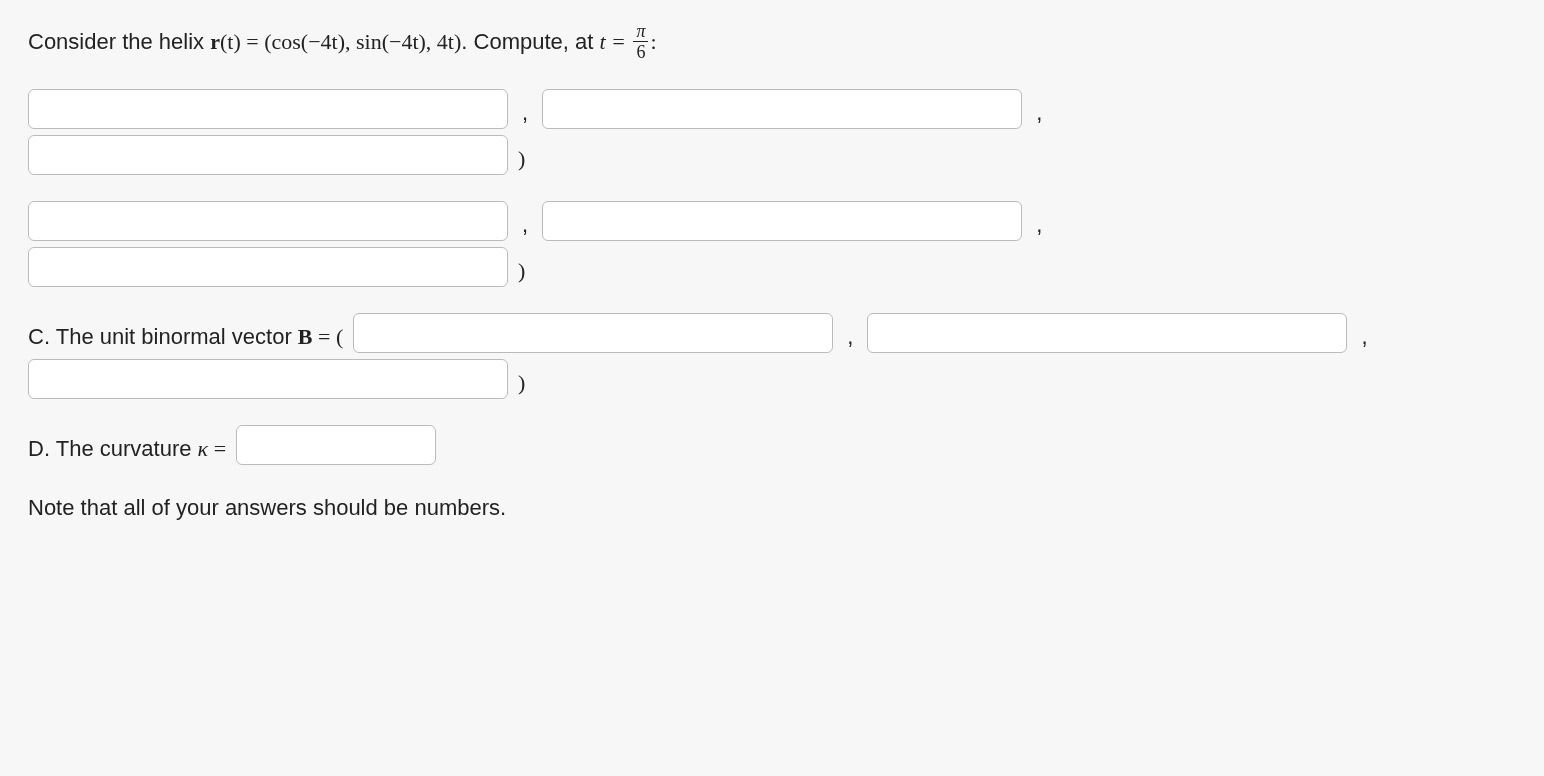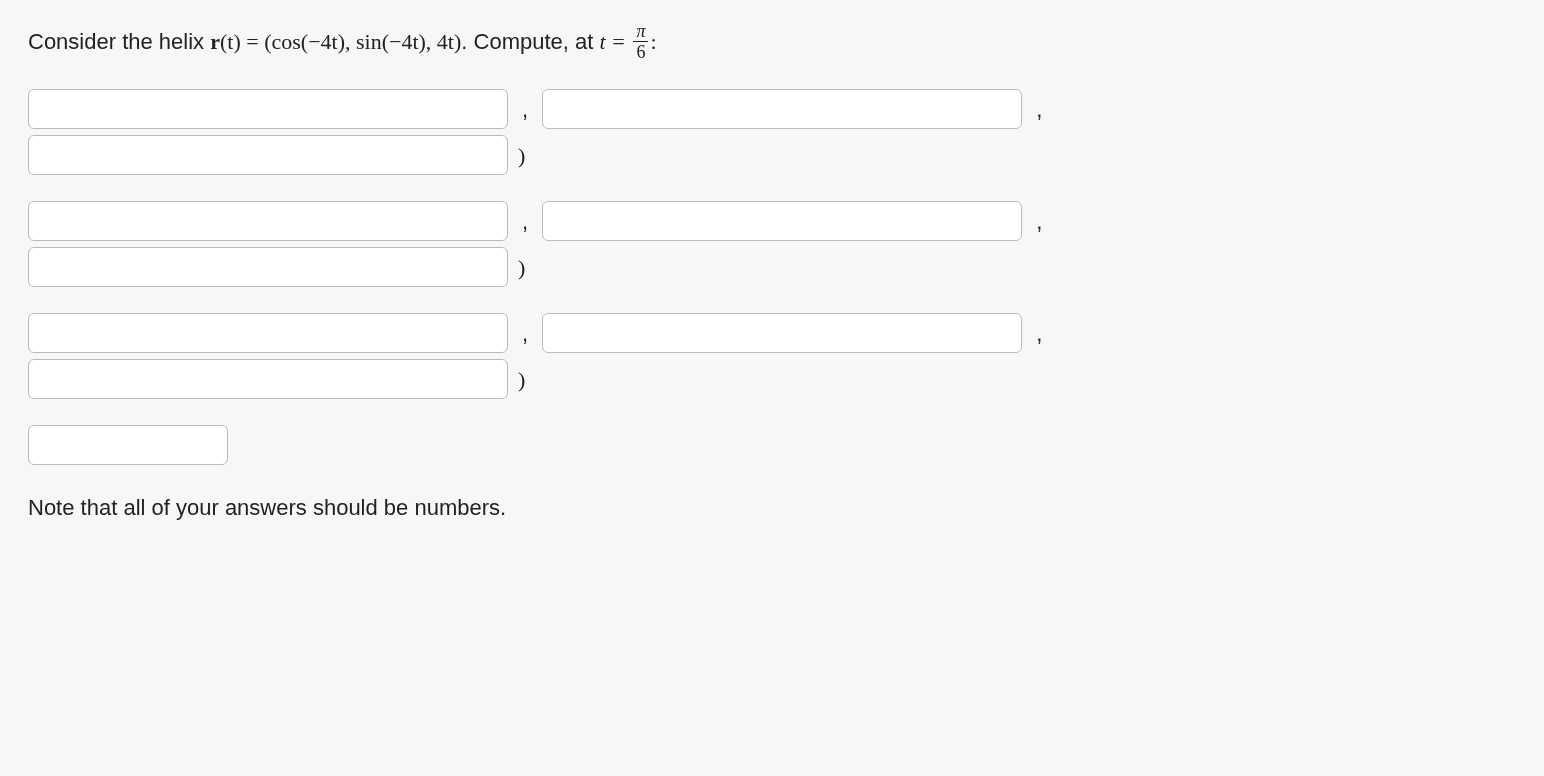--- a/index.html
+++ b/index.html
@@ -13,21 +13,21 @@
       color: #222;
       background: #f7f7f7;
       padding: 24px 28px;
       width: 1544px;
       line-height: 1.5;
     }
     .problem-row {
       margin-bottom: 26px;
       display: flex;
       flex-wrap: wrap;
-      align-items: center;
+      align-items: flex-end;
       gap: 6px 10px;
     }
     .label-text {
       white-space: nowrap;
     }
     .math-bold {
       font-family: "Times New Roman", Times, serif;
       font-weight: bold;
     }
     .math {
@@ -108,27 +108,33 @@
 <div class="problem-row">
   <input type="text" class="vec-input" style="">
   <span class="punct">,</span>
   <input type="text" class="vec-input" style="">
   <span class="punct">,</span>
   <input type="text" class="vec-input3" style="">
   <span class="math-rm">)</span>
 </div>
 
 <div class="problem-row">
+  <span class="label-text">
+    <span>C. The unit binormal vector </span><span class="math-bold">B</span><span class="math-rm"> = (</span>
+  </span>
   <input type="text" class="vec-input" style="">
   <span class="punct">,</span>
   <input type="text" class="vec-input" style="">
   <span class="punct">,</span>
   <input type="text" class="vec-input3" style="">
   <span class="math-rm">)</span>
 </div>
 
 <div class="problem-row">
+  <span class="label-text">
+    <span>D. The curvature </span><span class="math">κ</span><span class="math-rm"> = </span>
+  </span>
   <input type="text" class="scalar-input" style="">
 </div>
 
 <div class="problem-row note-row">
   <span>Note that all of your answers should be numbers.</span>
 </div>
 
 </body></html>

